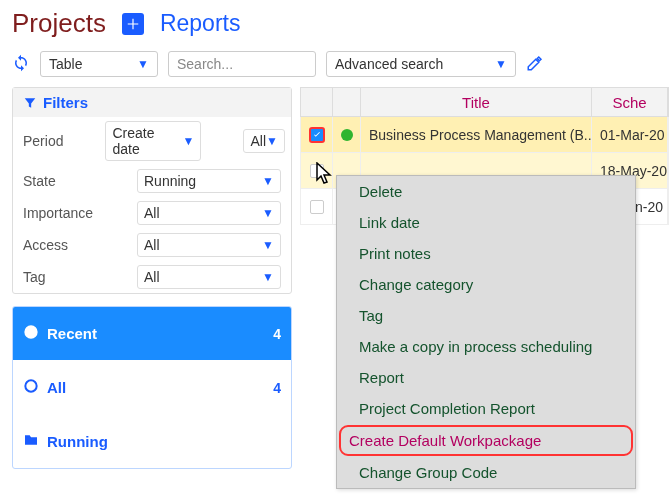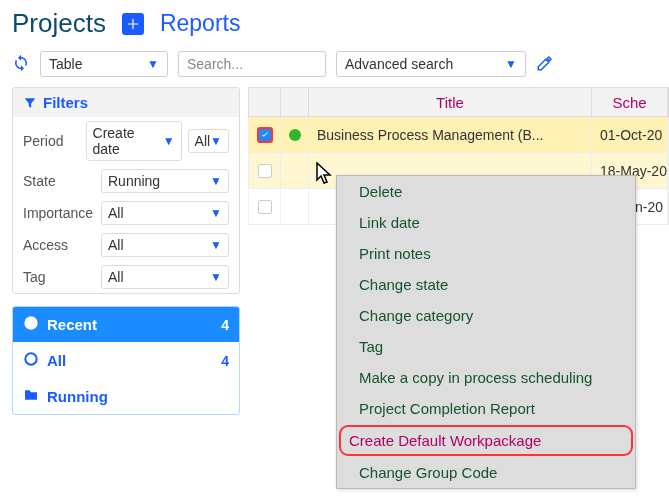--- a/index.html
+++ b/index.html
@@ -1,54 +1,54 @@
 <!DOCTYPE html>
 <html><head>
 <meta charset="utf-8">
 <style>
 * { box-sizing: border-box; margin: 0; padding: 0; font-family: "Segoe UI", Arial, sans-serif; }
 body { background: #fff; font-size: 14px; color: #333; width: 669px; height: 502px; overflow: hidden; position: relative; }
 
 
 .header { display: flex; align-items: center; padding: 8px 12px 6px; gap: 16px; }
-.header h1 { color: #0c4a6e; font-size: 26px; font-weight: 400; }
+.header h1 { color: #7f1d1d; font-size: 26px; font-weight: 400; }
 .header .plus-btn { width: 22px; height: 22px; background: #1a5cff; border-radius: 3px; display: flex; align-items: center; justify-content: center; cursor: pointer; }
 .header .plus-btn svg { width: 14px; height: 14px; fill: #fff; }
 .header .reports-link { color: #1a5cff; font-size: 23px; cursor: pointer; }
 
 
 .toolbar { display: flex; align-items: center; padding: 6px 12px 10px; gap: 10px; }
 .refresh svg { width: 18px; height: 18px; fill: #1a5cff; cursor: pointer; }
 .select-box, .search-box, .adv-box { border: 1px solid #ccc; border-radius: 3px; display: flex; align-items: center; justify-content: space-between; padding: 4px 8px; background: #fff; cursor: pointer; }
-.select-box { width: 128px; }
+.select-box { width: 118px; }
 .select-box span:first-child { color: #333; }
 .chev { color: #1a5cff; font-size: 12px; }
 .search-box { width: 148px; cursor: text; }
 .search-box input { border: none; outline: none; width: 100%; font-size: 14px; color: #333; }
 .search-box input::placeholder { color: #888; }
 .adv-box { width: 190px; }
 .edit-icon svg { width: 18px; height: 18px; stroke: #1a5cff; fill: none; stroke-width: 2; cursor: pointer; }
 
 
 .main { display: flex; padding: 0 0 0 12px; gap: 8px; }
-.left-col { width: 228px; flex-shrink: 0; }
+.left-col { width: 280px; flex-shrink: 0; }
 
 
 .filters-panel { border: 1px solid #ddd; border-radius: 3px; margin-bottom: 12px; }
 .filters-hdr { background: #f3f3f3; padding: 6px 10px; display: flex; align-items: center; gap: 6px; color: #1a5cff; font-weight: 600; font-size: 15px; }
 .filters-hdr svg { width: 14px; height: 14px; fill: #1a5cff; }
 .filter-row { display: flex; align-items: center; padding: 4px 10px; gap: 6px; }
 .filter-label { width: 72px; color: #555; font-size: 14px; }
-.filter-sel { border: 1px solid #ddd; border-radius: 3px; padding: 3px 6px; display: flex; justify-content: space-between; align-items: center; cursor: pointer; flex: 1; background: #fff; }
+.filter-sel { border: 1px solid #ddd; border-radius: 3px; padding: 3px 6px; display: flex; justify-content: space-between; align-items: center; cursor: pointer; flex: 1; background: #fff; margin-left: 36px; }
 .filter-sel.small { flex: 0 0 96px; }
 .filter-sel span.chev { color: #1a5cff; }
 
 
 .nav-panel { border: 1px solid #bcd6ff; border-radius: 3px; overflow: hidden; }
-.nav-item { display: flex; align-items: center; padding: 8px 10px; gap: 8px; cursor: pointer; justify-content: space-between; text-align: center; }
+.nav-item { display: flex; align-items: center; padding: 17px 10px; gap: 8px; cursor: pointer; justify-content: space-between; text-align: center; }
 .nav-item .lbl { display: flex; align-items: center; gap: 8px; font-weight: 600; font-size: 15px; }
 .nav-item.active { background: #1a8cff; color: #fff; }
 .nav-item.active svg { fill: #fff; }
 .nav-item:not(.active) { color: #1a5cff; }
 .nav-item:not(.active) svg { fill: #1a5cff; }
 .nav-item svg { width: 16px; height: 16px; }
 .nav-item .count { font-weight: 600; }
 .nav-divider { height: 0; border-top: 1px solid #fff; }
 
 
@@ -219,21 +219,21 @@
             <div class="chk">
               <svg viewBox="0 0 24 24">
                 <path d="M9 16l-4-4 1.4-1.4L9 13.2l8.6-8.6L19 6z"></path>
               </svg>
             </div>
           </div>
           <div class="td st">
             <div class="status-dot green"></div>
           </div>
           <div class="td title">Business Process Management (B...</div>
-          <div class="td sch">01-Oct-20</div>
+          <div class="td sch">01-Mar-20</div>
         </div>
         <div class="tbl-row odd">
           <div class="td ck">
             <div class="chk-empty"></div>
           </div>
           <div class="td st"></div>
           <div class="td title"></div>
           <div class="td sch">18-May-20</div>
         </div>
         <div class="tbl-row unsel">
@@ -250,21 +250,21 @@
 
 <svg class="cursor" width="20" height="26" viewBox="0 0 20 26">
   <path d="M1 1 L1 18 L5 14 L8 21 L11 20 L8 13 L14 13 Z" fill="#fff" stroke="#000" stroke-width="1.5"></path>
 </svg>
 
 <div class="ctx">
   <div id="ctx-items">
       <div class="ctx-item">Delete</div>
       <div class="ctx-item">Link date</div>
       <div class="ctx-item">Print notes</div>
-      <div class="ctx-item">Change state</div>
       <div class="ctx-item">Change category</div>
       <div class="ctx-item">Tag</div>
       <div class="ctx-item">Make a copy in process scheduling</div>
+      <div class="ctx-item">Report</div>
       <div class="ctx-item">Project Completion Report</div>
       <div class="ctx-item hl">Create Default Workpackage</div>
       <div class="ctx-item">Change Group Code</div>
     </div>
 </div>
 
 </body></html>

